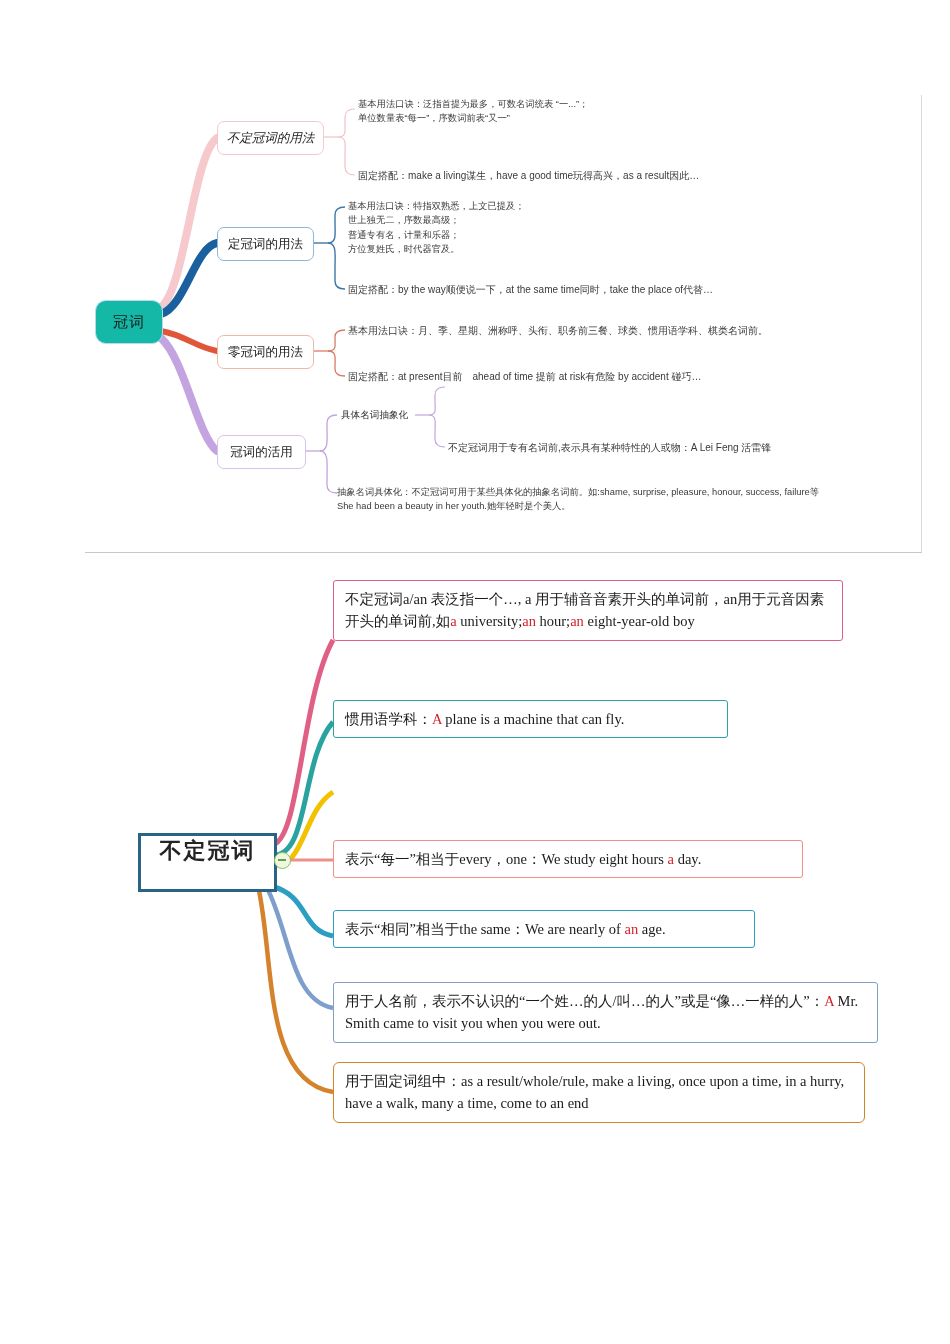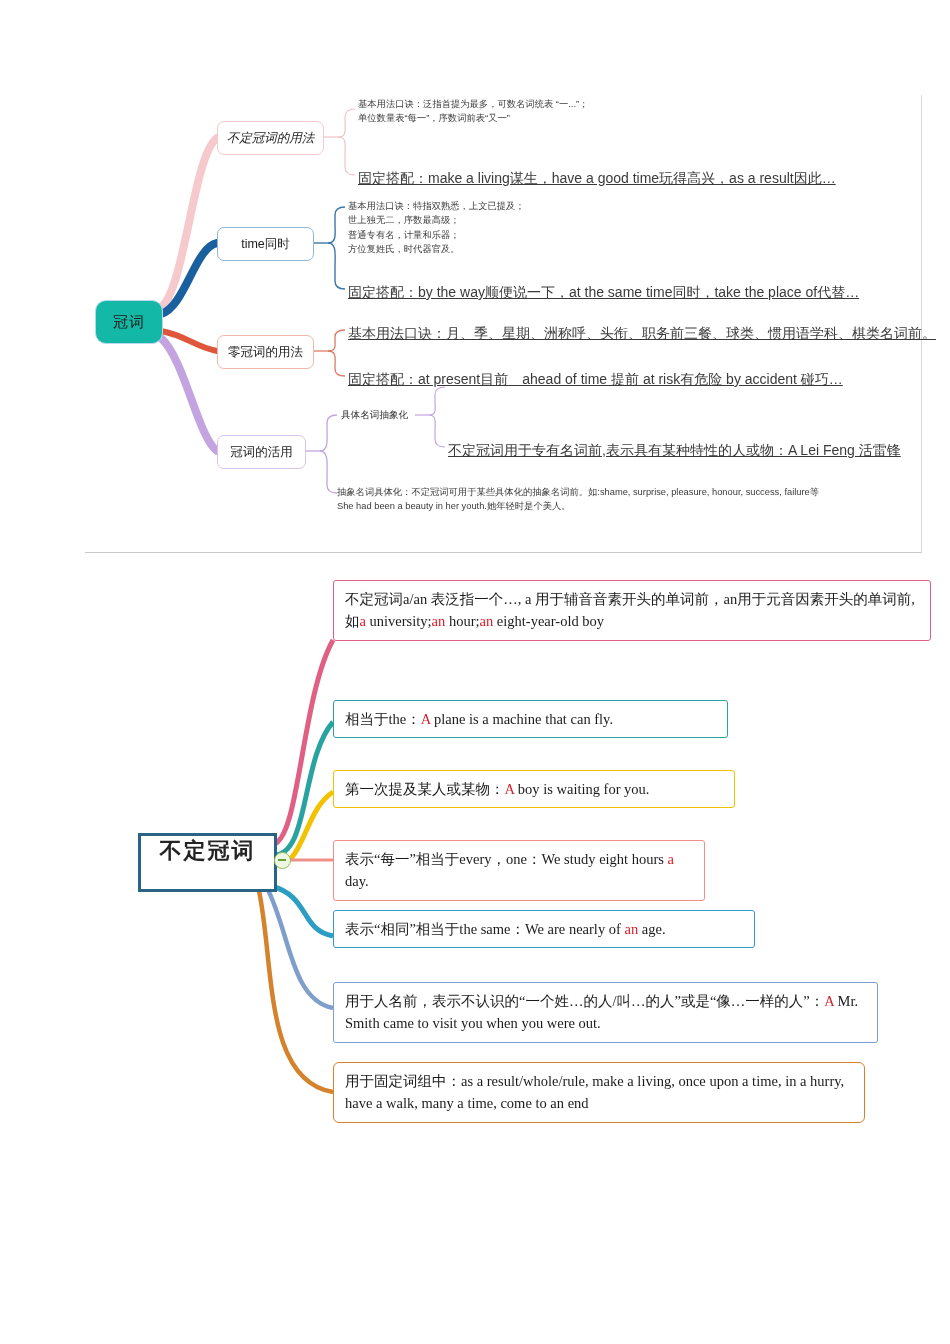--- a/index.html
+++ b/index.html
@@ -23,41 +23,41 @@
   .n1b{position:absolute;border-radius:7px;background:#fff;
       display:flex;align-items:center;justify-content:center;
       font-size:12.5px;color:#1d1d1d;height:32px;white-space:nowrap;}
   #b1{left:132px;top:26px;width:105px;border:1px solid #f3c9cd;font-style:italic;}
   #b2{left:132px;top:132px;width:95px;border:1px solid #8fb6d4;}
   #b3{left:132px;top:240px;width:95px;border:1px solid #eeb9a8;}
   #b4{left:132px;top:340px;width:87px;border:1px solid #d9c3ea;}
 
   .leaf{position:absolute;font-size:9.3px;line-height:1.55;color:#3a3a3a;
         white-space:pre-line;}
-  .leafsm{position:absolute;font-size:14px;line-height:1.55;color:#3a3a3a;
-        white-space:nowrap;text-decoration:underline;}
+  .leafsm{position:absolute;font-size:10px;line-height:1.55;color:#3a3a3a;
+        white-space:nowrap;}
   .sublabel{position:absolute;font-size:9.6px;color:#2d2d2d;white-space:nowrap;}
   .n2root{position:absolute;left:138px;top:833px;width:133px;height:53px;
       border:3px solid #2a6484;background:#fff;
       display:flex;align-items:flex-start;justify-content:center;
       font-size:22px;font-weight:bold;color:#242424;letter-spacing:2px;}
   .collapse{position:absolute;left:274px;top:852px;width:15px;height:15px;
       border-radius:50%;border:1.6px solid #8fbf5a;background:#eef7e2;}
   .collapse::before{content:"";position:absolute;left:2.5px;top:6px;
       width:8px;height:1.6px;background:#6e9e3c;}
 
   .card{position:absolute;background:#fff;border-radius:3px;
       font-family:"Liberation Serif","DejaVu Serif",serif;
       font-size:14.5px;line-height:1.55;color:#1b1b1b;
       padding:7px 11px;box-sizing:border-box;}
   .card .hl{color:#d31f2a;}
-  #c1{left:333px;top:580px;width:598px;border:1.6px solid #e05f84;}
+  #c1{left:333px;top:580px;width:510px;border:1.6px solid #e05f84;}
   #c2{left:333px;top:700px;width:395px;border:1.6px solid #2aa3a0;}
   #c3{left:333px;top:770px;width:402px;border:1.6px solid #f2c100;}
-  #c4{left:333px;top:840px;width:372px;border:1.6px solid #ef8f87;}
+  #c4{left:333px;top:840px;width:470px;border:1.6px solid #ef8f87;}
   #c5{left:333px;top:910px;width:422px;border:1.6px solid #2c9ec4;}
   #c6{left:333px;top:982px;width:545px;border:1.6px solid #7e9fcc;}
   #c7{left:333px;top:1062px;width:532px;border:1.6px solid #d4822c;border-radius:6px;}
 </style>
 </head>
 <body>
 
 <div class="stage">
 
   <div id="map1">
@@ -90,21 +90,21 @@
     </svg>
 
     <div class="n1root">
       <span>冠词</span>
     </div>
 
     <div class="n1b" id="b1">
       <span>不定冠词的用法</span>
     </div>
     <div class="n1b" id="b2">
-      <span>time同时</span>
+      <span>定冠词的用法</span>
     </div>
     <div class="n1b" id="b3">
       <span>零冠词的用法</span>
     </div>
     <div class="n1b" id="b4">
       <span>冠词的活用</span>
     </div>
 
     <div class="leaf" style="left:273px;top:2px;width:520px;">基本用法口诀：泛指首提为最多，可数名词统表 “一...”；
 单位数量表“每一”，序数词前表“又一”</div>
@@ -134,20 +134,19 @@
     <path d="M266,886 C290,930 290,1000 333,1008" stroke="#7e9fcc" stroke-width="4.5" fill="none"></path>
     <path d="M258,886 C275,960 262,1080 333,1092" stroke="#d4822c" stroke-width="4.5" fill="none"></path>
   </svg>
 
   <div class="n2root">
     <span>不定冠词</span>
   </div>
   <div class="collapse"></div>
 
   <div class="card" id="c1"><span>不定冠词a/an 表泛指一个…, a 用于辅音音素开头的单词前，an用于元音因素开头的单词前,如</span><span class="hl">a</span><span> university;</span><span class="hl">an</span><span> hour;</span><span class="hl">an</span><span> eight-year-old boy</span></div>
-  <div class="card" id="c2"><span>相当于the：</span><span class="hl">A</span><span> plane is a machine that can fly.</span></div>
-  <div class="card" id="c3"><span>第一次提及某人或某物：</span><span class="hl">A</span><span> boy is waiting for you.</span></div>
+  <div class="card" id="c2"><span>惯用语学科：</span><span class="hl">A</span><span> plane is a machine that can fly.</span></div>
   <div class="card" id="c4"><span>表示“每一”相当于every，one：We study eight hours </span><span class="hl">a</span><span> day.</span></div>
   <div class="card" id="c5"><span>表示“相同”相当于the same：We are nearly of </span><span class="hl">an</span><span> age.</span></div>
   <div class="card" id="c7"><span>用于固定词组中：as a result/whole/rule, make a living, once upon a time, in a hurry, have a walk, many a time, come to an end</span></div>
   <div class="card" id="c6"><span>用于人名前，表示不认识的“一个姓…的人/叫…的人”或是“像…一样的人”：</span><span class="hl">A</span><span> Mr. Smith came to visit you when you were out.</span></div>
 
 </div>
 
 </body></html>

